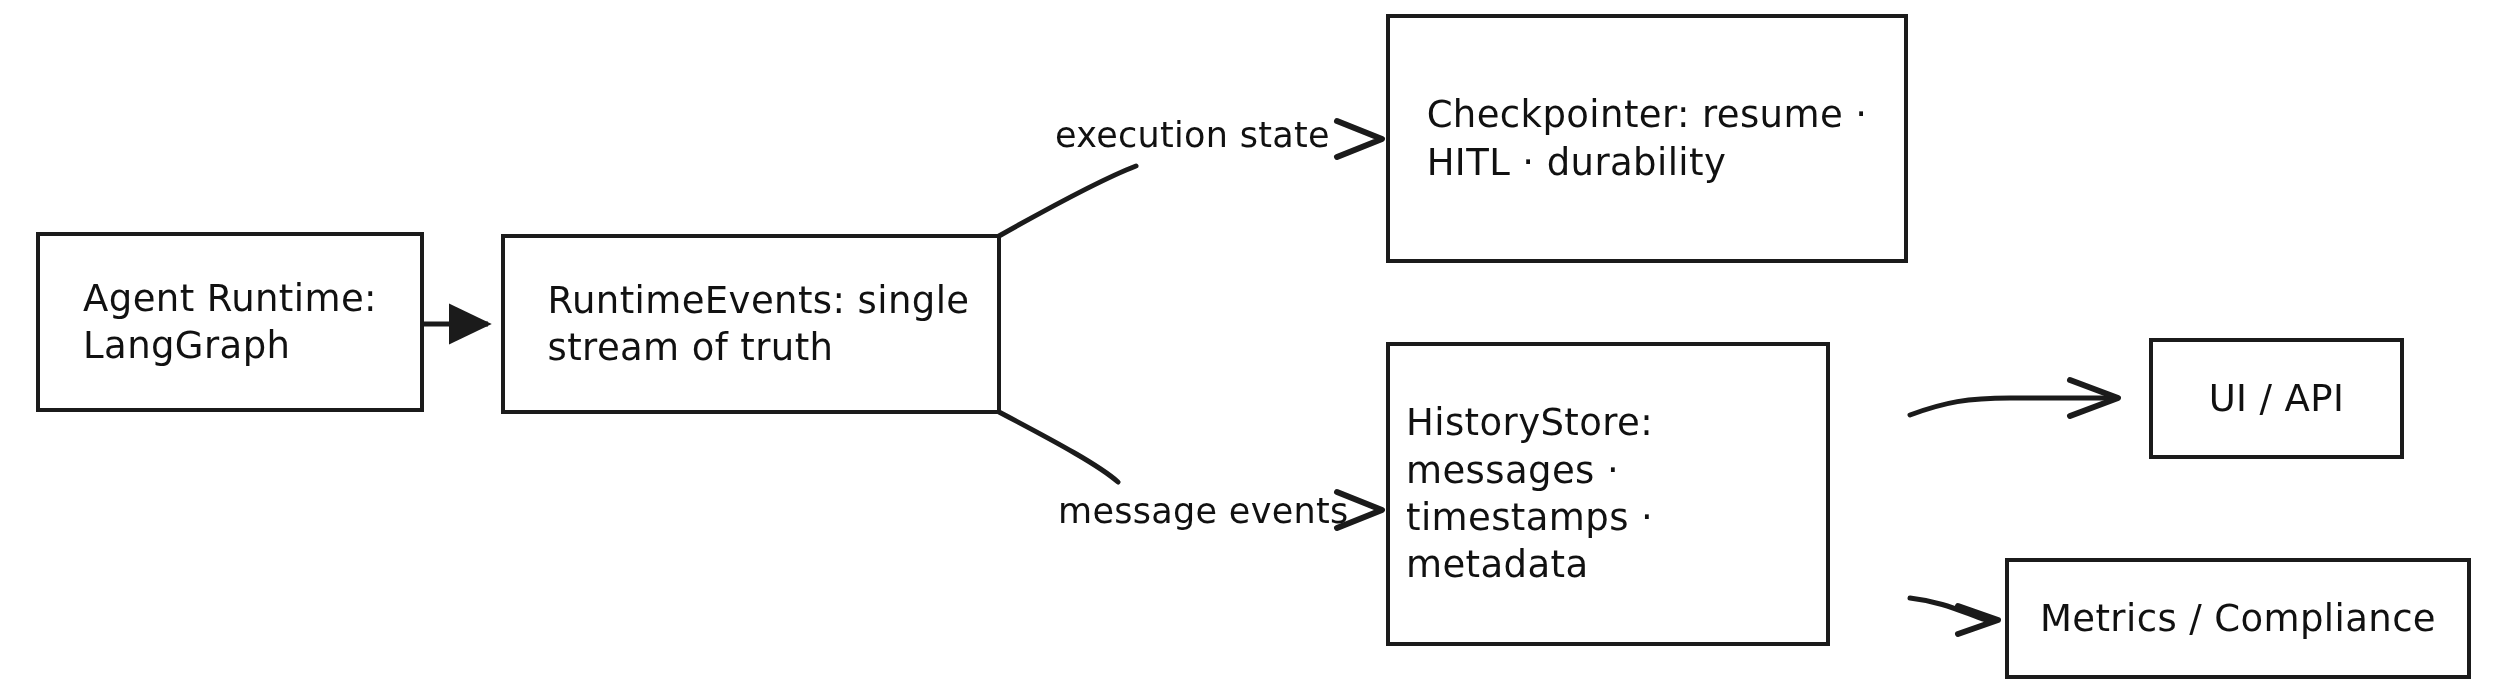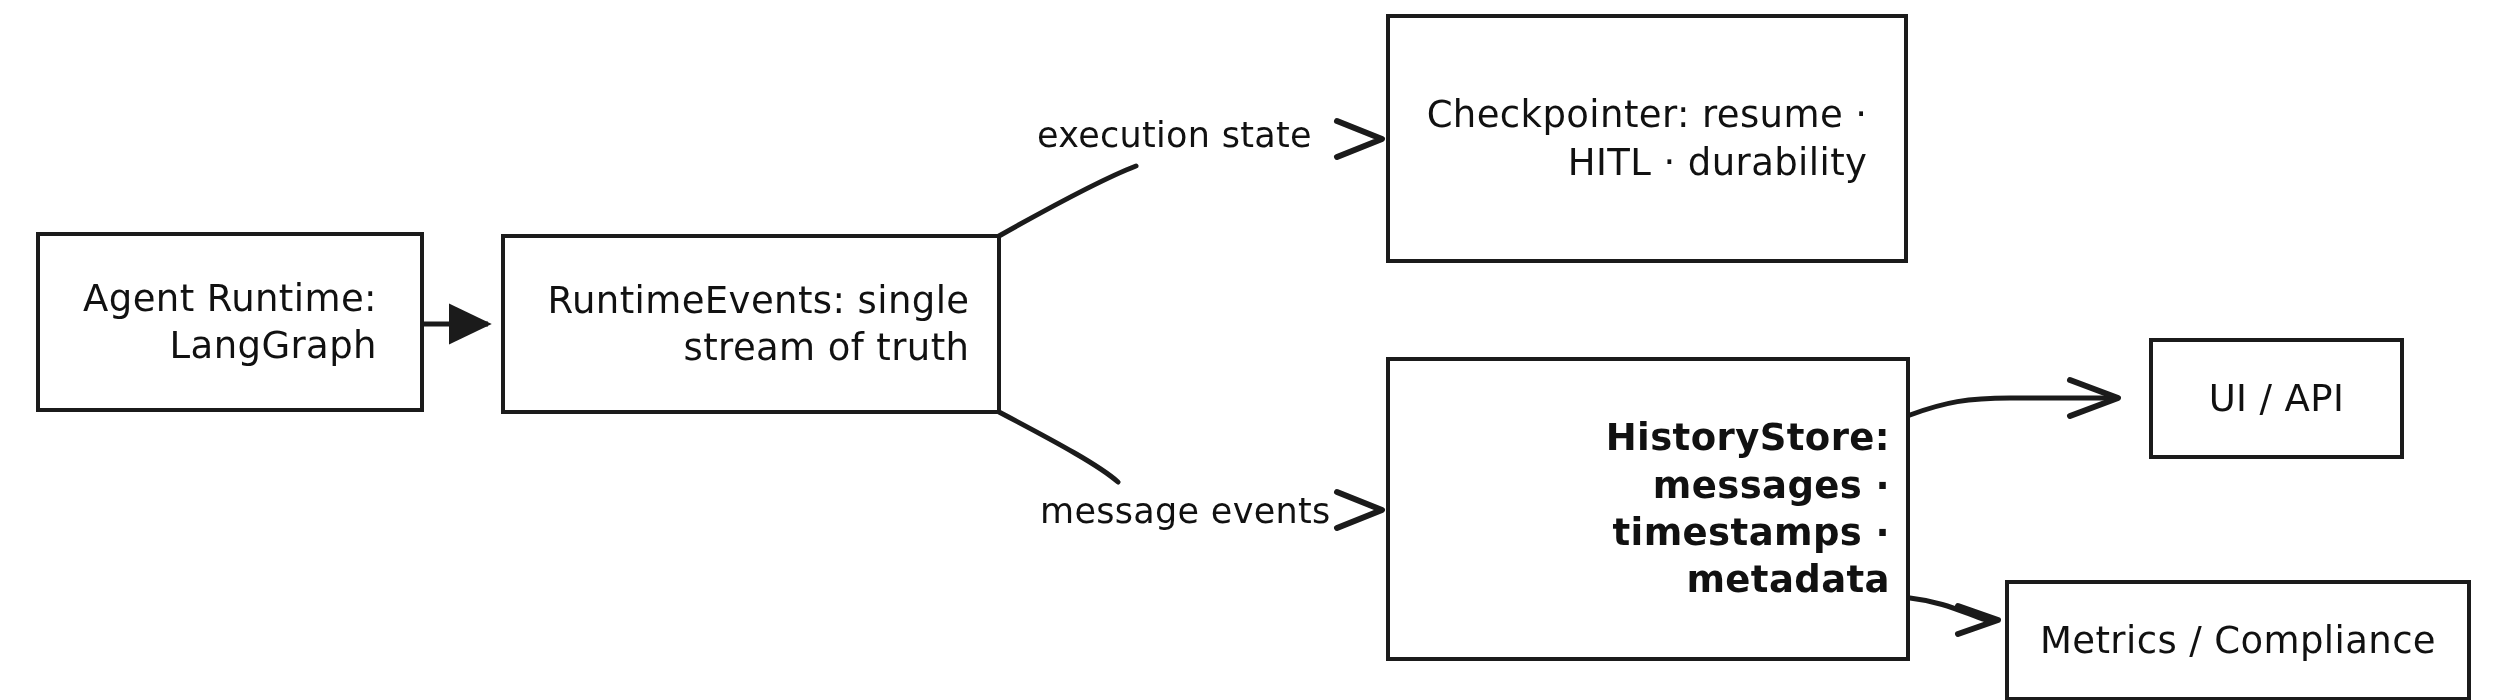--- a/index.html
+++ b/index.html
@@ -26,47 +26,48 @@
     pointer-events: none;
   }
   .node {
     position: absolute;
     box-sizing: border-box;
     border: 4px solid #1b1b1b;
     background: #ffffff;
     display: flex;
     align-items: center;
     justify-content: center;
-    text-align: right;
+    text-align: left;
   }
   .node-label {
     color: #111111;
     font-family: "DejaVu Sans", sans-serif;
     font-size: 37px;
     line-height: 1.28;
     letter-spacing: 0.4px;
     white-space: pre-line;
     padding: 0 16px;
   }
   .edge-label {
     position: absolute;
     color: #111111;
     font-family: "DejaVu Sans", sans-serif;
     font-size: 35px;
     line-height: 1.1;
     letter-spacing: 0.3px;
     white-space: nowrap;
+    margin-left: 18px;
   }
   
   #node-agent-runtime   { left: 36px;   top: 232px; width: 388px; height: 180px; }
   #node-runtime-events  { left: 501px;  top: 234px; width: 500px; height: 180px; padding-left: 15px; }
   #node-checkpointer    { left: 1386px; top: 14px;  width: 522px; height: 249px; }
-  #node-history-store   { left: 1386px; top: 357px; width: 524px; height: 304px; font-weight: bold; }
+  #node-history-store   { left: 1386px; top: 342px; width: 444px; height: 304px; }
   #node-ui-api          { left: 2125px; top: 338px; width: 255px; height: 121px; margin-left: 24px; }
-  #node-metrics         { left: 2005px; top: 558px; width: 466px; height: 121px; margin-top: 22px; }
+  #node-metrics         { left: 2005px; top: 558px; width: 466px; height: 121px; }
 
   #label-execution-state { left: 1037px; top: 116px; }
   #label-message-events  { left: 1040px; top: 492px; }
 </style>
 </head>
 <body>
 
 <div id="canvas">
 
   <svg id="wires" viewBox="0 0 2520 700" width="2520" height="700" xmlns="http://www.w3.org/2000/svg">

